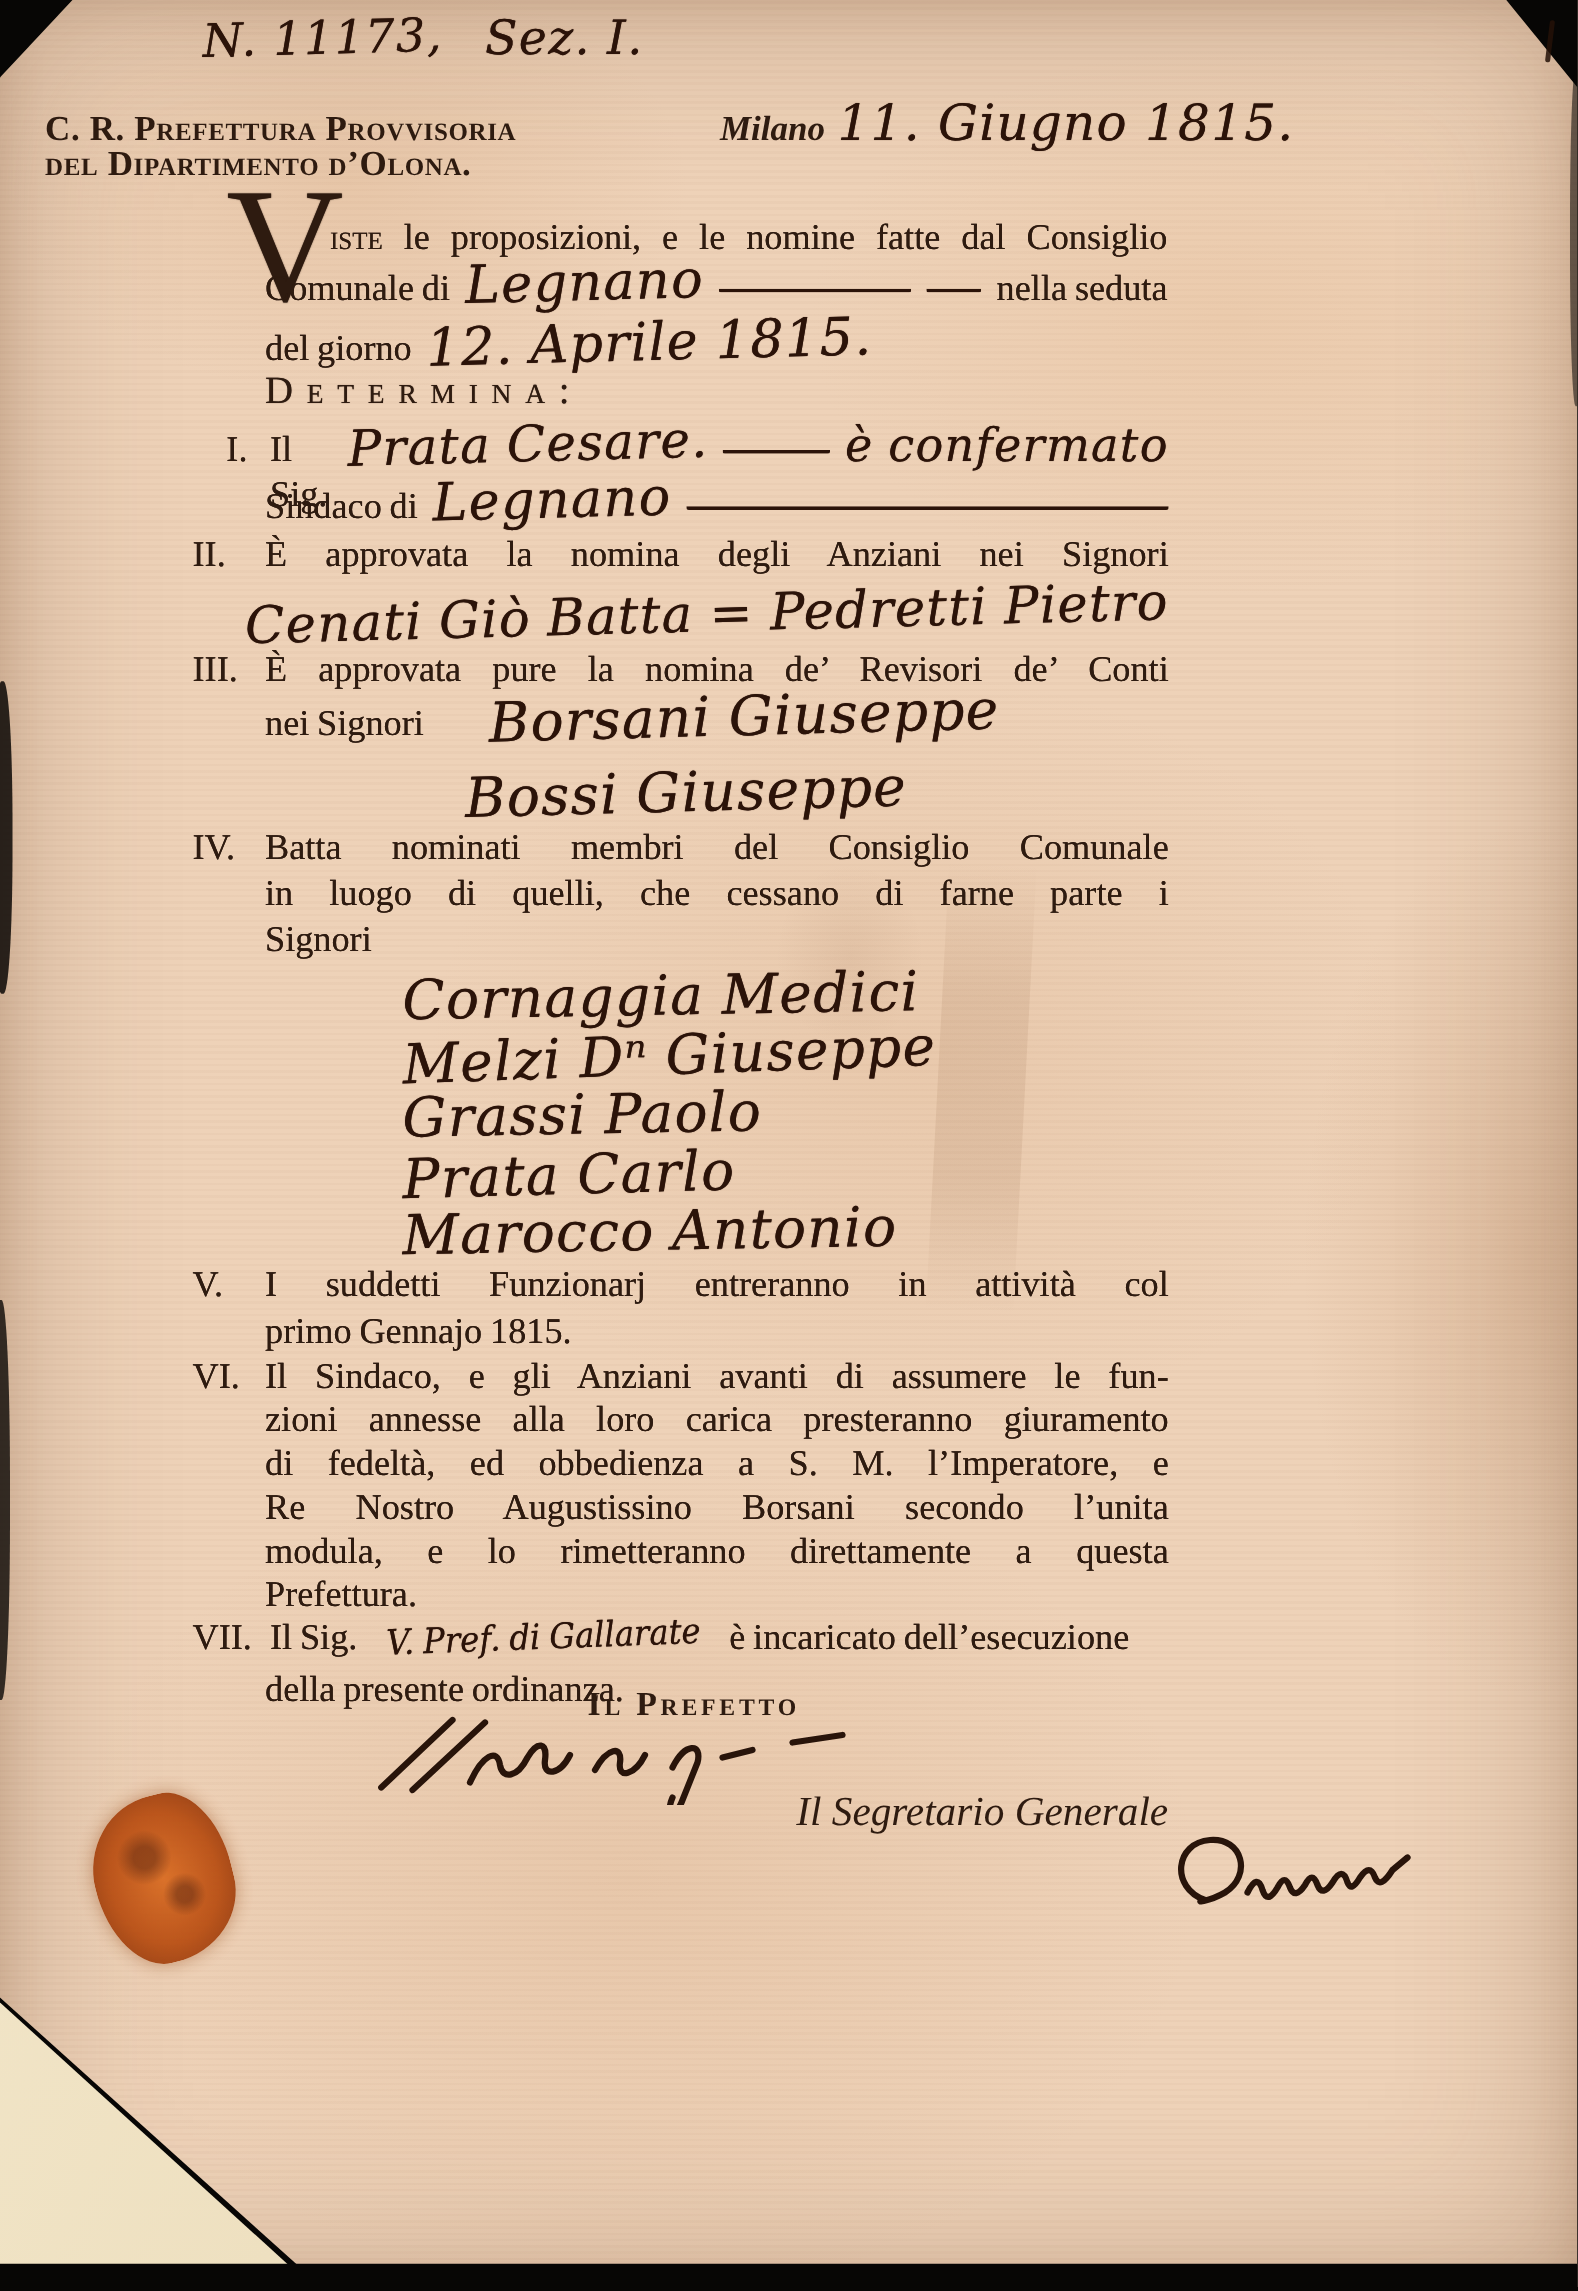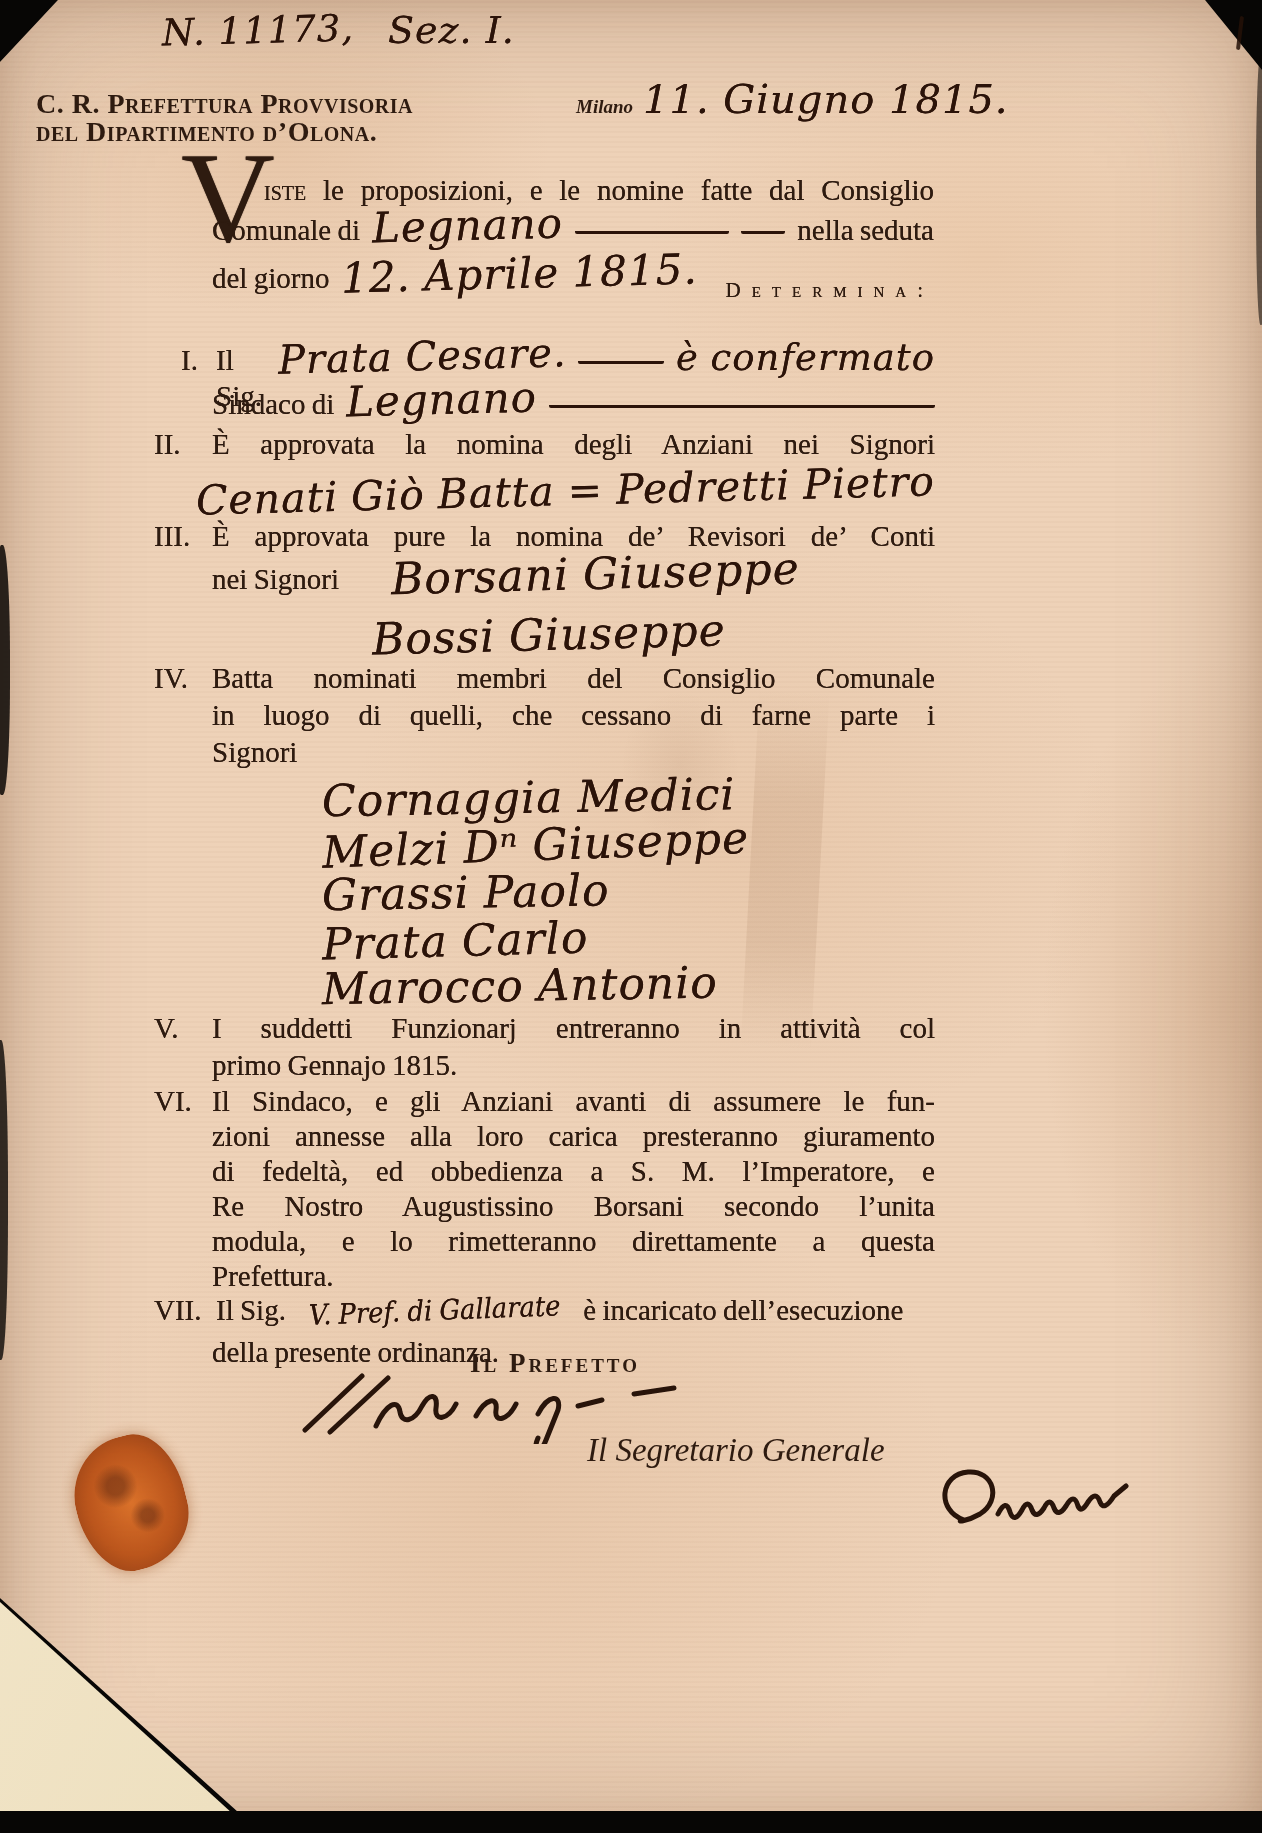--- a/index.html
+++ b/index.html
@@ -70,34 +70,34 @@
   .rule { display:inline-block; height:4px; border-bottom:3px solid #2b1309;
           border-radius:2px; transform:translateY(-6px); }
   .grow { flex:1 1 auto; }
 
   
   .abs { position:absolute; }
   .refline   { left:162px; top:8px;  display:flex; gap:34px; align-items:baseline; }
   .issuer    { left:36px;  top:90px; font-size:28px; line-height:28px; font-weight:700;
                font-variant:small-caps; letter-spacing:.5px; }
   .dateline  { left:576px; top:76px; display:flex; align-items:baseline; gap:10px; }
-  .milano    { font-style:italic; font-weight:700; font-size:19px; }
+  .milano    { font-style:italic; font-weight:700; font-size:28px; }
   .dropcap   { left:181px; top:132px; font-size:130px; line-height:1; font-weight:400;
                text-shadow:0 0 1px #2e1b10; }
   .preamble  { left:212px; top:172px; width:722px; }
   .pre-l1    { padding-left:52px; }
-  .heading   { left:212px; top:278px; width:722px; text-align:right;
-               font-variant:small-caps; font-size:21px; letter-spacing:11px;
+  .heading   { left:212px; top:294px; width:722px; text-align:left;
+               font-variant:small-caps; font-size:31px; letter-spacing:11px;
                text-shadow:0 0 .6px #2e1b10; }
   .items     { left:212px; top:338px; width:723px; }
   .names     { margin:4px 0 2px 110px; width:500px; text-align:left; }
   .names div { font-size:44px; line-height:47px; }
   .prefetto-title { left:180px; top:1348px; width:750px; text-align:center;
                font-variant:small-caps; font-size:27px; font-weight:700; letter-spacing:3px; }
-  .segretario{ left:587px; top:1432px; font-style:italic; font-size:33px; }
+  .segretario{ left:637px; top:1432px; font-style:italic; font-size:33px; }
   svg.sig path { fill:none; stroke:#28140a; stroke-width:5; stroke-linecap:round; stroke-linejoin:round; }
 </style>
 </head>
 <body>
 
 <div class="stage">
 
   <div class="paper"></div>
   <div class="underpage"></div>
   <div class="ghost-streak gs-1"></div>

